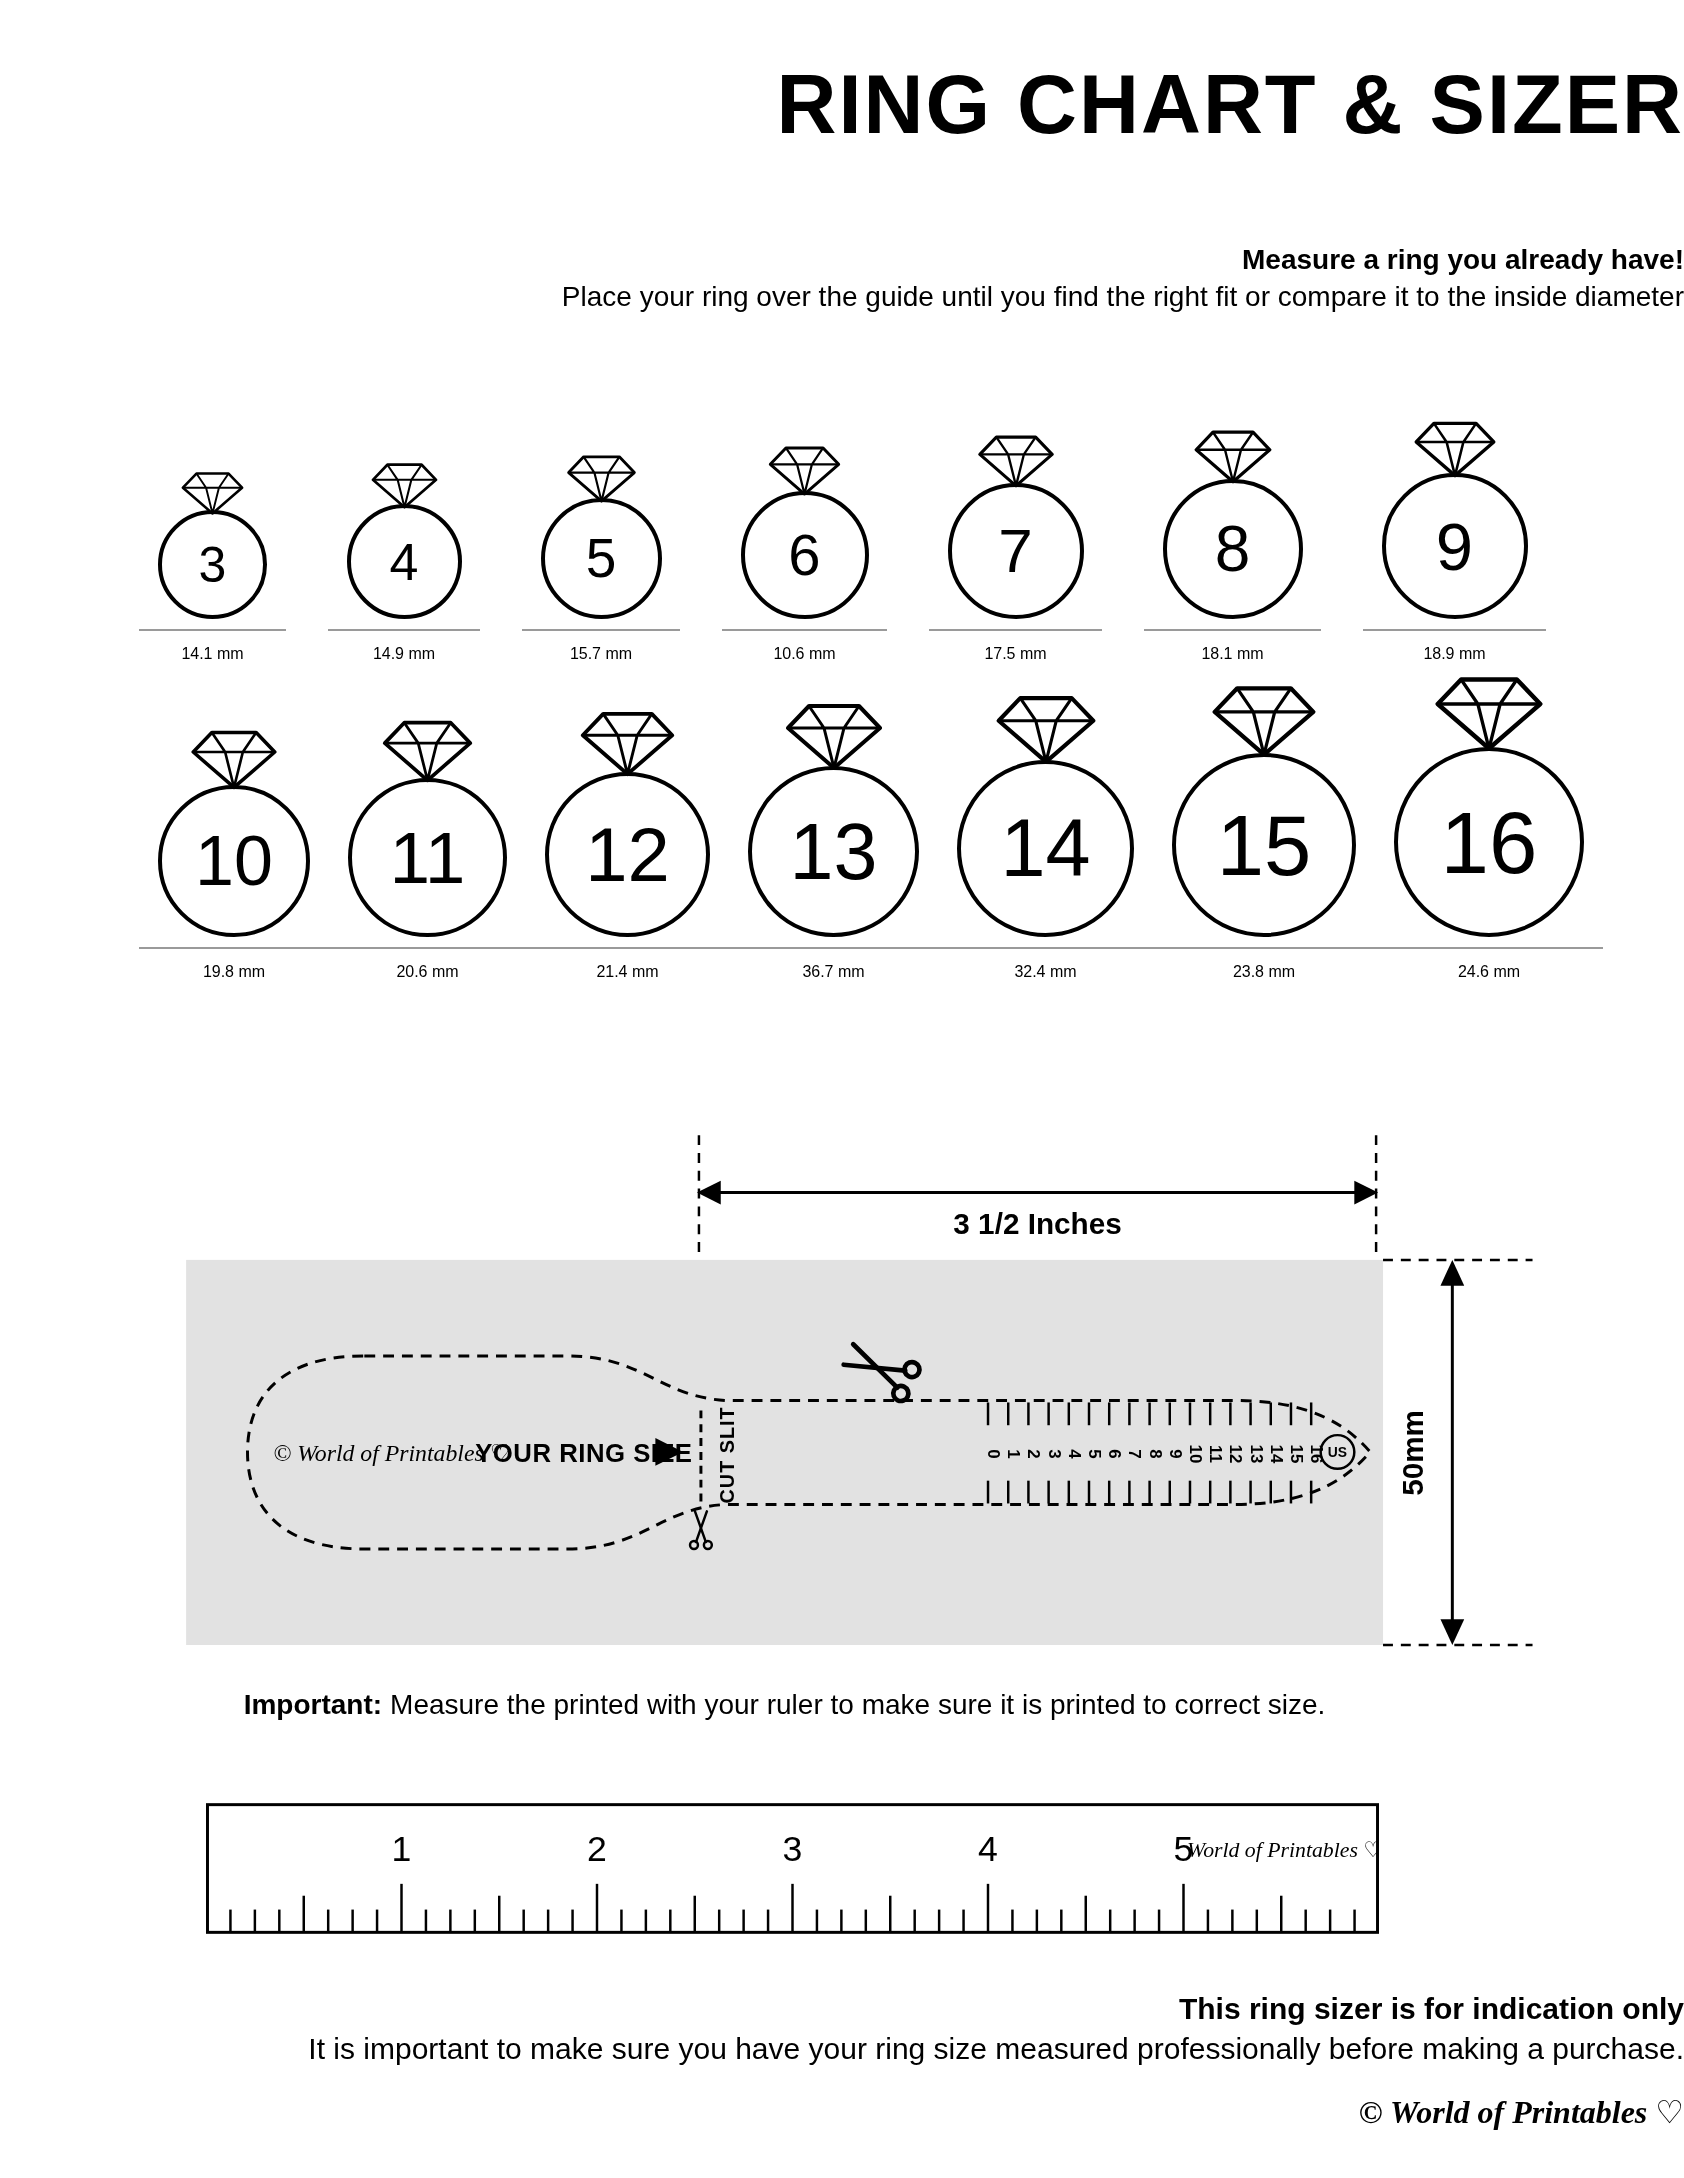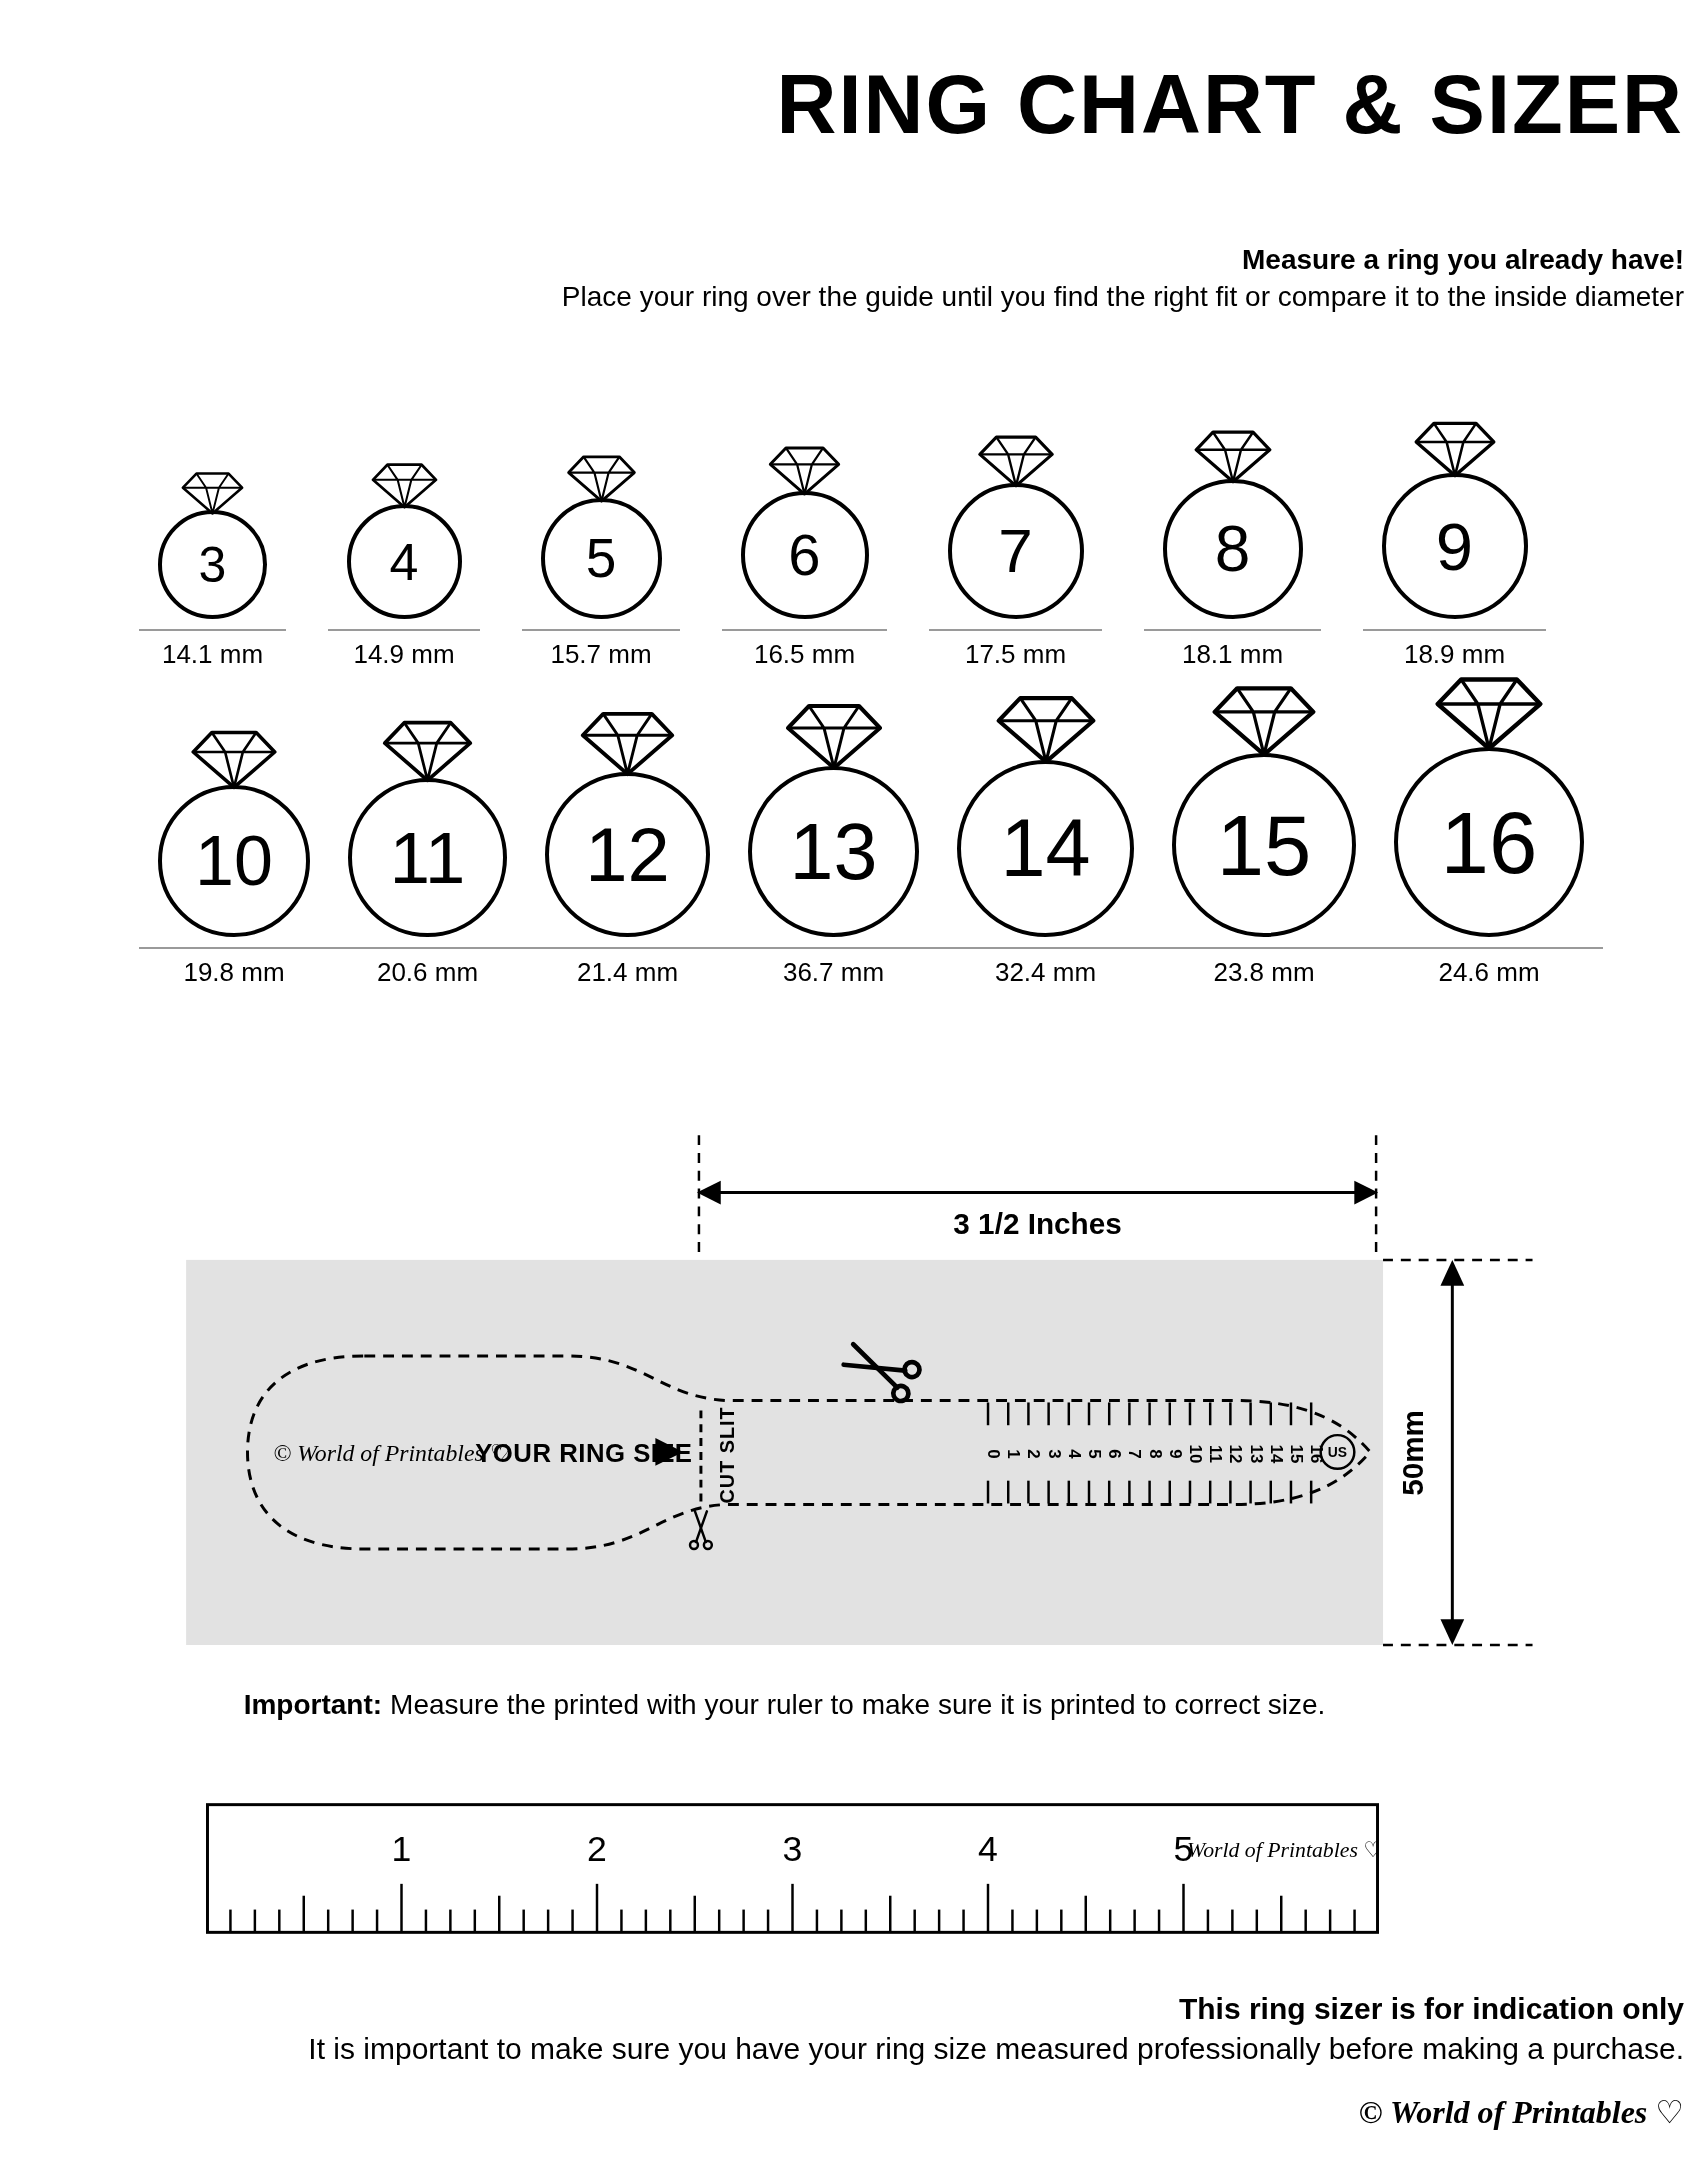--- a/index.html
+++ b/index.html
@@ -16,21 +16,21 @@
   #ring-row-2{top:675px;}
   .ring-col{display:flex;flex-direction:column;align-items:center;}
   .ring-stack{display:flex;flex-direction:column;align-items:center;}
   .diamond{position:relative;z-index:2;margin-bottom:-6px;}
   .diamond .dshape{fill:#fff;stroke:#000;stroke-width:4;stroke-linejoin:round;}
   .diamond .dfacets{fill:none;stroke:#000;stroke-width:3;}
   .ring-circle{border:4px solid #000;border-radius:50%;box-sizing:border-box;background:#fff;
                display:flex;align-items:center;justify-content:center;position:relative;z-index:1;}
   .ring-num{font-weight:400;line-height:1;}
   .ring-underline{height:0;border-top:2px solid #9a9a9a;margin-top:10px;}
-  .ring-mm{font-size:26px;line-height:30px;margin-top:8px;}
+  .ring-mm{font-size:16px;line-height:30px;margin-top:8px;}
 
   #sizer-svg{position:absolute;left:0;top:1129px;}
   #sizer-svg .dash{stroke:#000;stroke-width:2.5;stroke-dasharray:10 8;fill:none;}
   #sizer-svg .solid{stroke:#000;stroke-width:3;fill:none;}
   #sizer-svg .outline{stroke:#000;stroke-width:3;stroke-dasharray:11 8;fill:none;stroke-linejoin:round;}
   #sizer-svg .slit{stroke:#000;stroke-width:3;stroke-dasharray:8 6;}
   #sizer-svg .measure-label{font-size:30px;font-weight:bold;}
   #sizer-svg .brand-script{font-family:"Liberation Serif","DejaVu Serif",serif;font-style:italic;font-size:24px;}
   #sizer-svg .yrs{font-size:26px;font-weight:bold;letter-spacing:.5px;}
   #sizer-svg .cutslit{font-size:20px;font-weight:bold;letter-spacing:1px;}
@@ -105,21 +105,21 @@
       <div class="ring-stack">
         <svg class="diamond" viewBox="0 0 100 70" width="79" height="52">
           <path class="dshape" d="M25 4 L75 4 L96 26 L50 66 L4 26 Z"></path>
           <path class="dfacets" d="M4 26 H96 M25 4 L40 26 M75 4 L60 26 M40 26 L50 66 M60 26 L50 66"></path>
         </svg>
         <div class="ring-circle" style="width: 128px; height: 128px;">
           <span class="ring-num" style="font-size: 58px;">6</span>
         </div>
       </div>
       <div class="ring-underline" style="width: 165px;"></div>
-      <div class="ring-mm">16.5 mm</div>
+      <div class="ring-mm">10.6 mm</div>
     </div>
       <div class="ring-col">
       <div class="ring-stack">
         <svg class="diamond" viewBox="0 0 100 70" width="84" height="55">
           <path class="dshape" d="M25 4 L75 4 L96 26 L50 66 L4 26 Z"></path>
           <path class="dfacets" d="M4 26 H96 M25 4 L40 26 M75 4 L60 26 M40 26 L50 66 M60 26 L50 66"></path>
         </svg>
         <div class="ring-circle" style="width: 136px; height: 136px;">
           <span class="ring-num" style="font-size: 62px;">7</span>
         </div>

